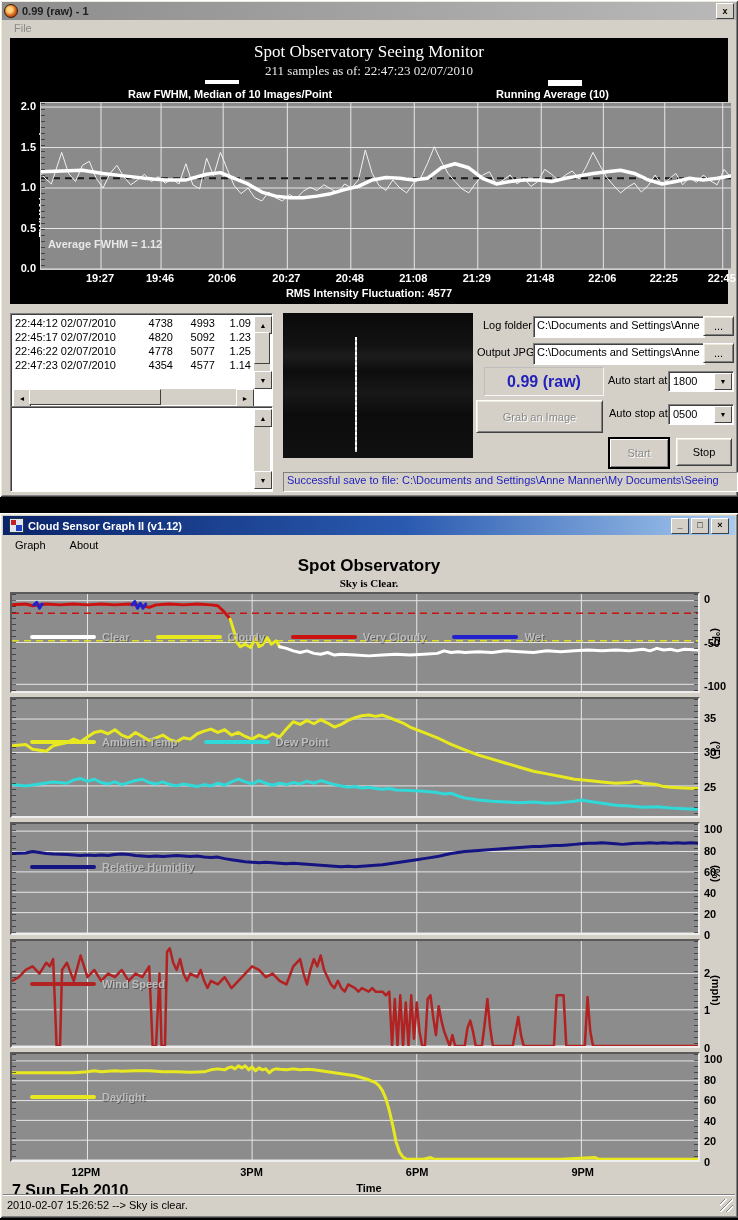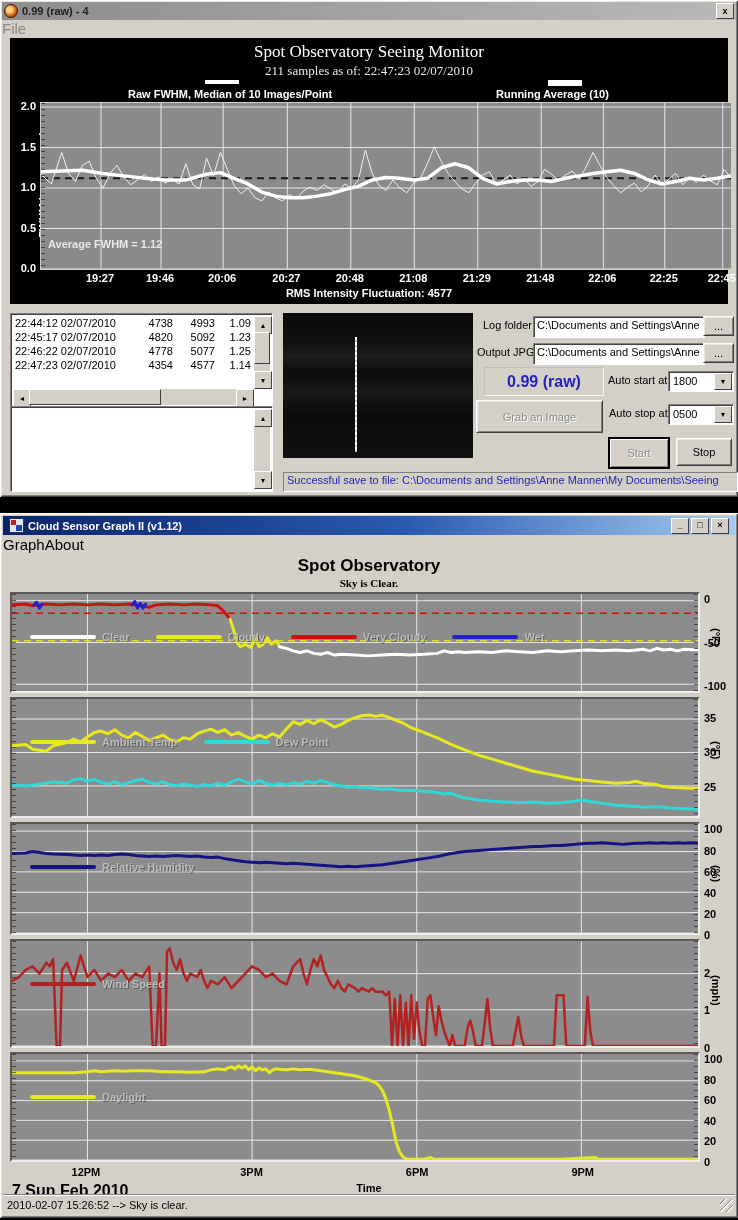--- a/index.html
+++ b/index.html
@@ -9,21 +9,21 @@
   
   #win1{left:0;top:0;width:738px;height:497px;}
   #w1-titlebar{position:absolute;left:2px;top:2px;right:2px;height:18px;
     background:linear-gradient(90deg,#8d8d8d,#b9b9b9);display:flex;align-items:center;padding:0 2px;}
   #w1-title{font-size:11px;font-weight:bold;color:#1e1e1e;margin-left:4px;white-space:nowrap;}
   .app-icon1{width:12px;height:12px;border-radius:50%;background:radial-gradient(circle at 40% 40%,#ffd27a 0 25%,#d8681a 55%,#7a1a05 100%);border:1px solid #3a1a05;}
   .tb-btn{width:16px;height:14px;background:#d4d0c8;border:1px solid;border-color:#fff #404040 #404040 #fff;
     font-size:9px;font-weight:bold;color:#000;display:flex;align-items:center;justify-content:center;line-height:1;}
   #w1-close{margin-left:auto;}
   #w1-menubar{position:absolute;left:2px;top:20px;right:2px;height:16px;display:flex;align-items:center;}
-  .menu-item{font-size:15px;color:#8a8a8a;padding:0 0;}
+  .menu-item{font-size:11px;color:#8a8a8a;padding:0 12px;}
   #w2-menubar .menu-item{color:#000;}
   
   #monitor{position:absolute;left:10px;top:38px;width:718px;height:266px;background:#000;}
   #mon-title{position:absolute;top:4px;width:100%;text-align:center;color:#fff;font-family:"Liberation Serif","DejaVu Serif",serif;font-size:17px;}
   #mon-sub{position:absolute;top:25px;width:100%;text-align:center;color:#e8e8e8;font-family:"Liberation Serif","DejaVu Serif",serif;font-size:13px;}
   .mon-swatch{position:absolute;top:42px;background:#fff;}
   #sw-raw{left:195px;width:34px;height:4px;}
   #sw-avg{left:538px;width:34px;height:6px;}
   .mon-leg{position:absolute;top:50px;color:#fff;font-size:11px;font-weight:bold;}
   #leg-raw{left:118px;}
@@ -126,21 +126,21 @@
   #w2-status-text{font-size:11px;color:#000;padding-left:4px;}
   #grip{margin-left:auto;width:13px;height:13px;margin-right:2px;
      background:repeating-linear-gradient(135deg,transparent 0 3px,#808080 3px 4px,#fff 4px 5px);}
 </style>
 </head>
 <body>
 
 <div class="win" id="win1">
   <div id="w1-titlebar">
     <span class="app-icon1"></span>
-    <span id="w1-title">0.99 (raw) - 4</span>
+    <span id="w1-title">0.99 (raw) - 1</span>
     <span class="tb-btn" id="w1-close">x</span>
   </div>
   <div id="w1-menubar">
     <span class="menu-item">File</span>
   </div>
 
   <div id="monitor">
     <div id="mon-title">Spot Observatory Seeing Monitor</div>
     <div id="mon-sub">211 samples as of: 22:47:23 02/07/2010</div>
     <div class="mon-swatch" id="sw-raw"></div>

